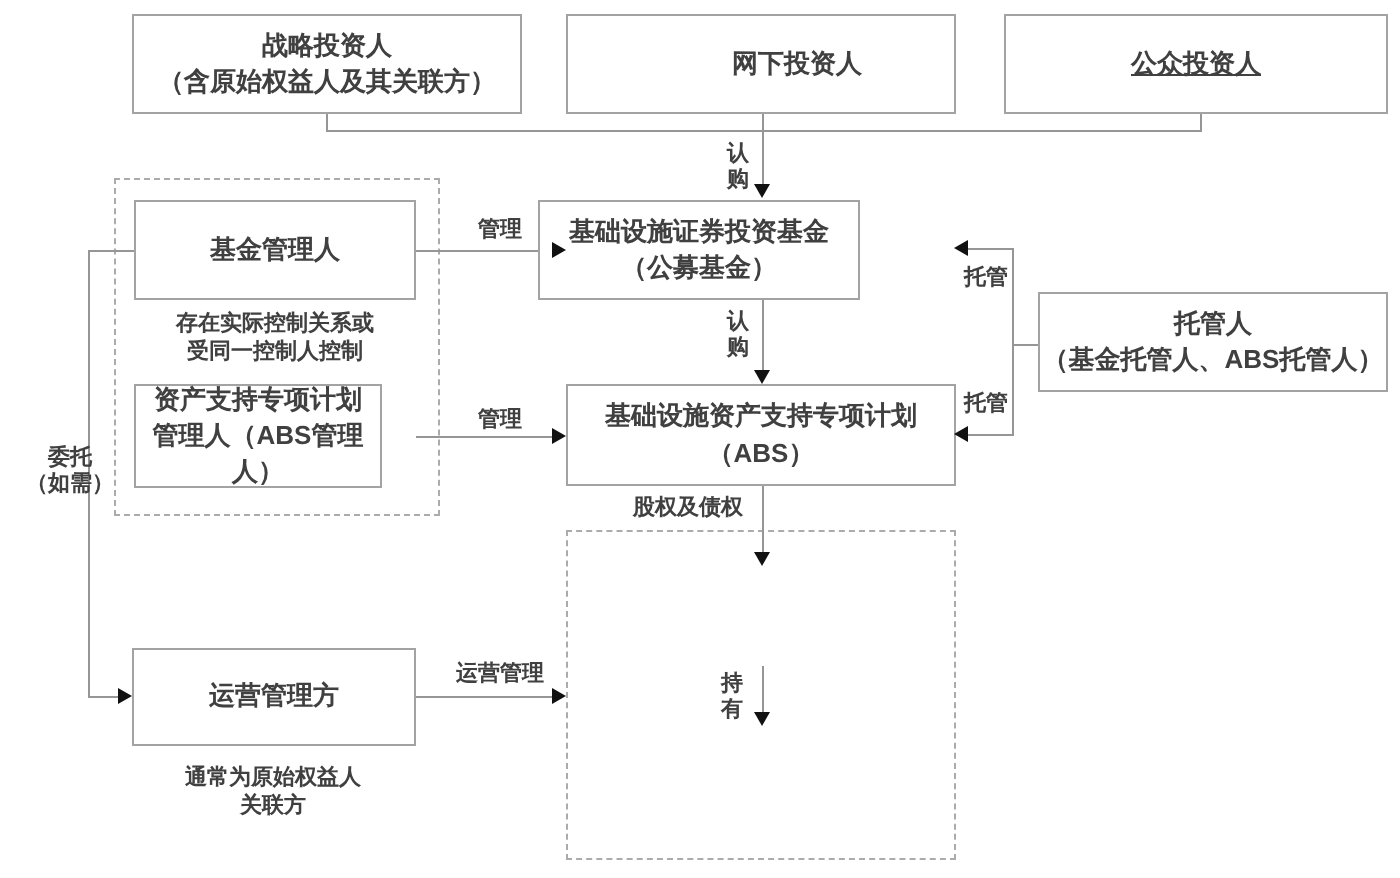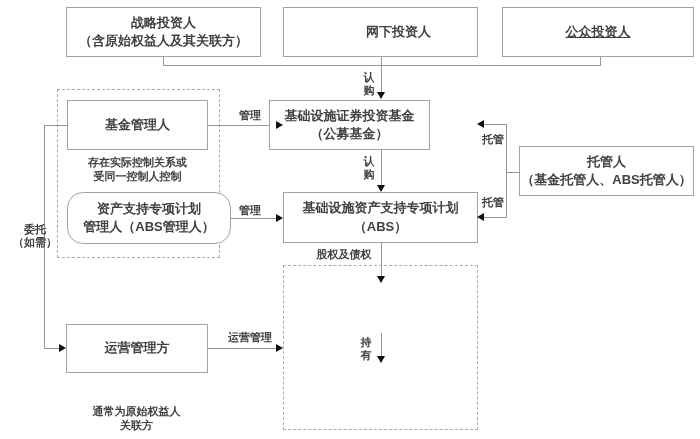--- a/index.html
+++ b/index.html
@@ -69,21 +69,21 @@
   <div class="arr right" style="left:59px;top:344px;"></div>
   <div class="arr right" style="left:276px;top:344px;"></div>
 
   <div class="box" style="left:66px;top:7px;width:195px;height:50px;">战略投资人
 （含原始权益人及其关联方）</div>
   <div class="box" style="left:283px;top:7px;width:195px;height:50px;padding-left:36px;">网下投资人</div>
   <div class="box" style="left:502px;top:7px;width:192px;height:50px;text-decoration:underline;">公众投资人</div>
   <div class="box" style="left:67px;top:100px;width:141px;height:50px;">基金管理人</div>
   <div class="box" style="left:269px;top:100px;width:161px;height:50px;">基础设施证券投资基金
 （公募基金）</div>
-  <div class="box" style="left:67px;top:192px;width:164px;height:52px;border-radius:16px;">资产支持专项计划
+  <div class="box" style="left:67px;top:192px;width:124px;height:52px;">资产支持专项计划
 管理人（ABS管理人）</div>
   <div class="box" style="left:283px;top:192px;width:195px;height:51px;">基础设施资产支持专项计划
 （ABS）</div>
   <div class="box" style="left:519px;top:146px;width:175px;height:50px;">托管人
 （基金托管人、ABS托管人）</div>
   <div class="box" style="left:66px;top:324px;width:142px;height:49px;">运营管理方</div>
 
   <div class="lbl" style="left:358px;top:71px;width:22px;">认
 购</div>
   <div class="lbl" style="left:358px;top:155px;width:22px;">认
@@ -94,16 +94,16 @@
   <div class="lbl" style="left:480px;top:196px;width:26px;">托管</div>
   <div class="lbl" style="left:1px;top:223px;width:44px;padding-left:12px;">委托
 （如需）</div>
   <div class="lbl" style="left:216px;top:331px;width:68px;">运营管理</div>
   <div class="lbl" style="left:310px;top:248px;width:68px;">股权及债权</div>
   <div class="lbl" style="left:355px;top:336px;width:22px;">持
 有</div>
 
   <div class="ann" style="left:65px;top:156px;width:145px;">存在实际控制关系或
 受同一控制人控制</div>
-  <div class="ann" style="left:64px;top:405px;width:145px;">通常为原始权益人
+  <div class="ann" style="left:64px;top:383px;width:145px;">通常为原始权益人
 关联方</div>
 
 </div>
 
 </body></html>

